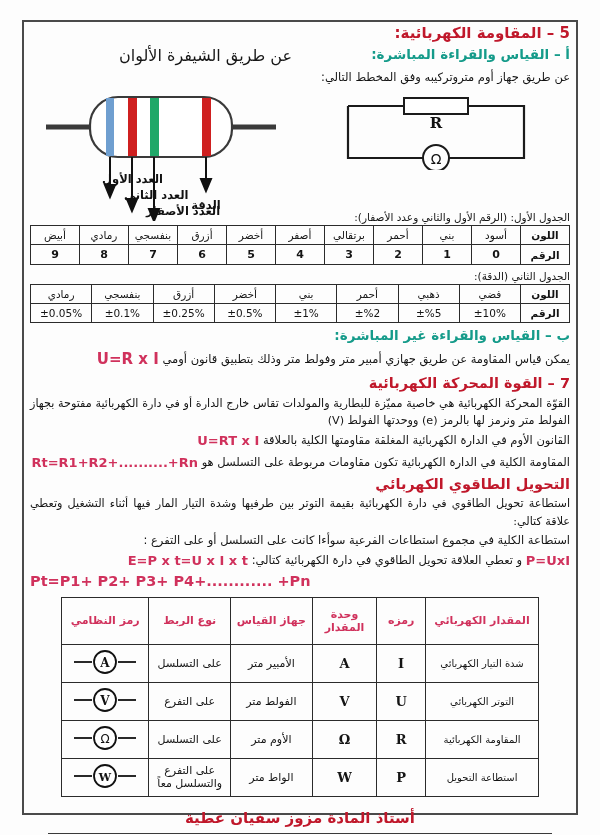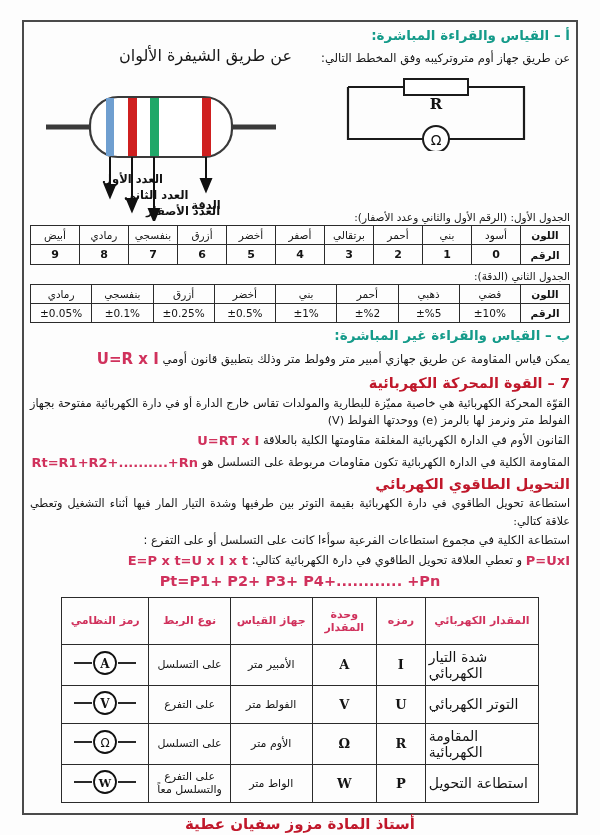--- a/index.html
+++ b/index.html
@@ -88,21 +88,21 @@
     direction: ltr;
     unicode-bidi: embed;
     display: inline-block;
     vertical-align: middle;
   }
   .formula-center {
     color: #d0315c;
     font-weight: bold;
     font-size: 14.5px;
     direction: ltr;
-    text-align: center;
+    text-align: left;
     margin: 2px 0 0 0;
   }
 
   
   .top-row {
     position: relative;
     height: 182px;
   }
   .right-col {
     position: absolute;
@@ -188,22 +188,22 @@
     font-family: "DejaVu Serif", "Liberation Serif", serif;
     font-weight: bold;
     font-size: 13px;
   }
   table.q-table td.unit {
     font-family: "DejaVu Serif", "Liberation Serif", serif;
     font-weight: bold;
     font-size: 13px;
   }
   table.q-table td.qname {
-    text-align: left;
-    font-size: 14px;
+    text-align: center;
+    font-size: 10px;
   }
   .col-name  { width: 120px; }
   .col-sym   { width: 46px; }
   .col-unit  { width: 62px; }
   .col-dev   { width: 84px; }
   .col-link  { width: 82px; }
   .col-schem { width: 84px; }
 
   
   .footer {
@@ -222,20 +222,21 @@
 <body>
 
 <div id="page">
   <div id="page-border"></div>
 
   <div class="content">
 
     <div class="top-row">
 
       <div class="right-col">
+        <div class="h-main">5 – المقاومة الكهربائية:</div>
         <div class="h-sub">أ – القياس والقراءة المباشرة:</div>
         <div class="body-text" style="margin-top:6px;">عن طريق جهاز أوم متروتركيبه وفق المخطط التالي:</div>
 
         <div class="circuit-wrap">
           <svg width="200" height="78" viewBox="0 0 200 78">
 
             <path d="M12,14 L68,14 M132,14 L188,14 L188,66 L112,66 M88,66 L12,66 L12,14" fill="none" stroke="#1b1b1b" stroke-width="2.2"></path>
 
             <rect x="68" y="6" width="64" height="16" fill="#ffffff" stroke="#1b1b1b" stroke-width="2"></rect>
             <text x="100" y="36" text-anchor="middle" font-family="DejaVu Serif, serif" font-size="15" font-weight="bold" fill="#111">R</text>

